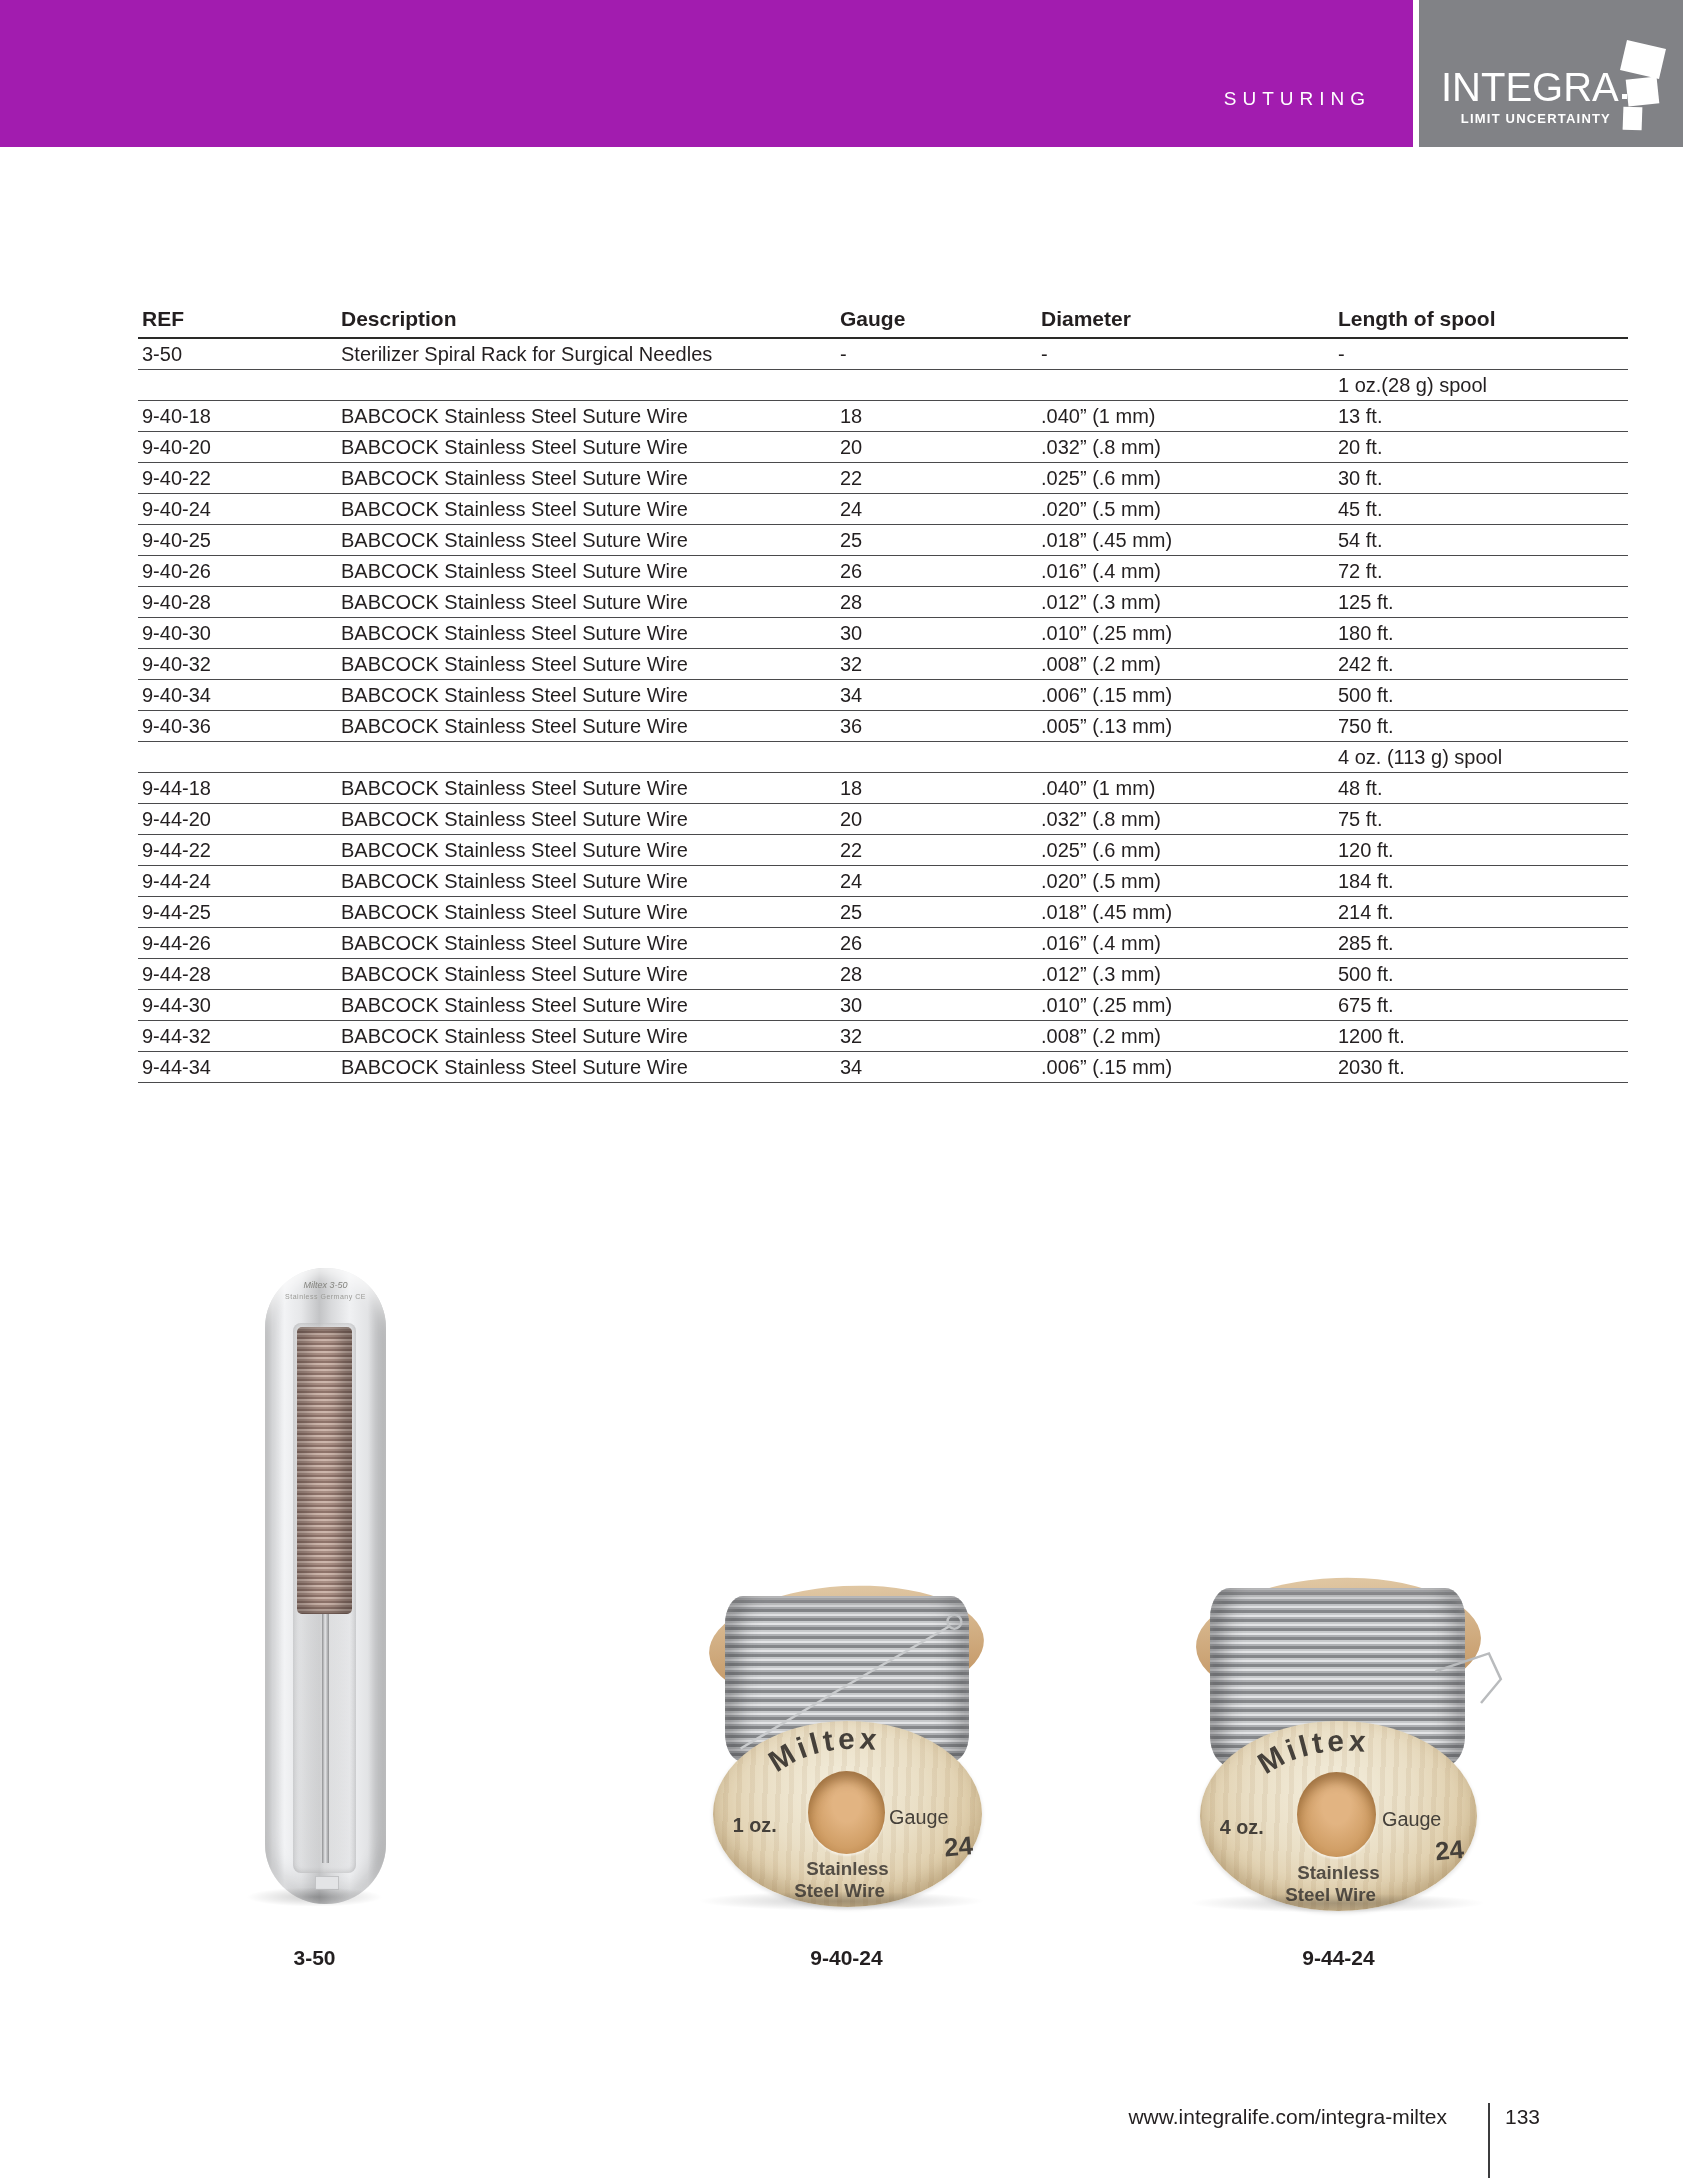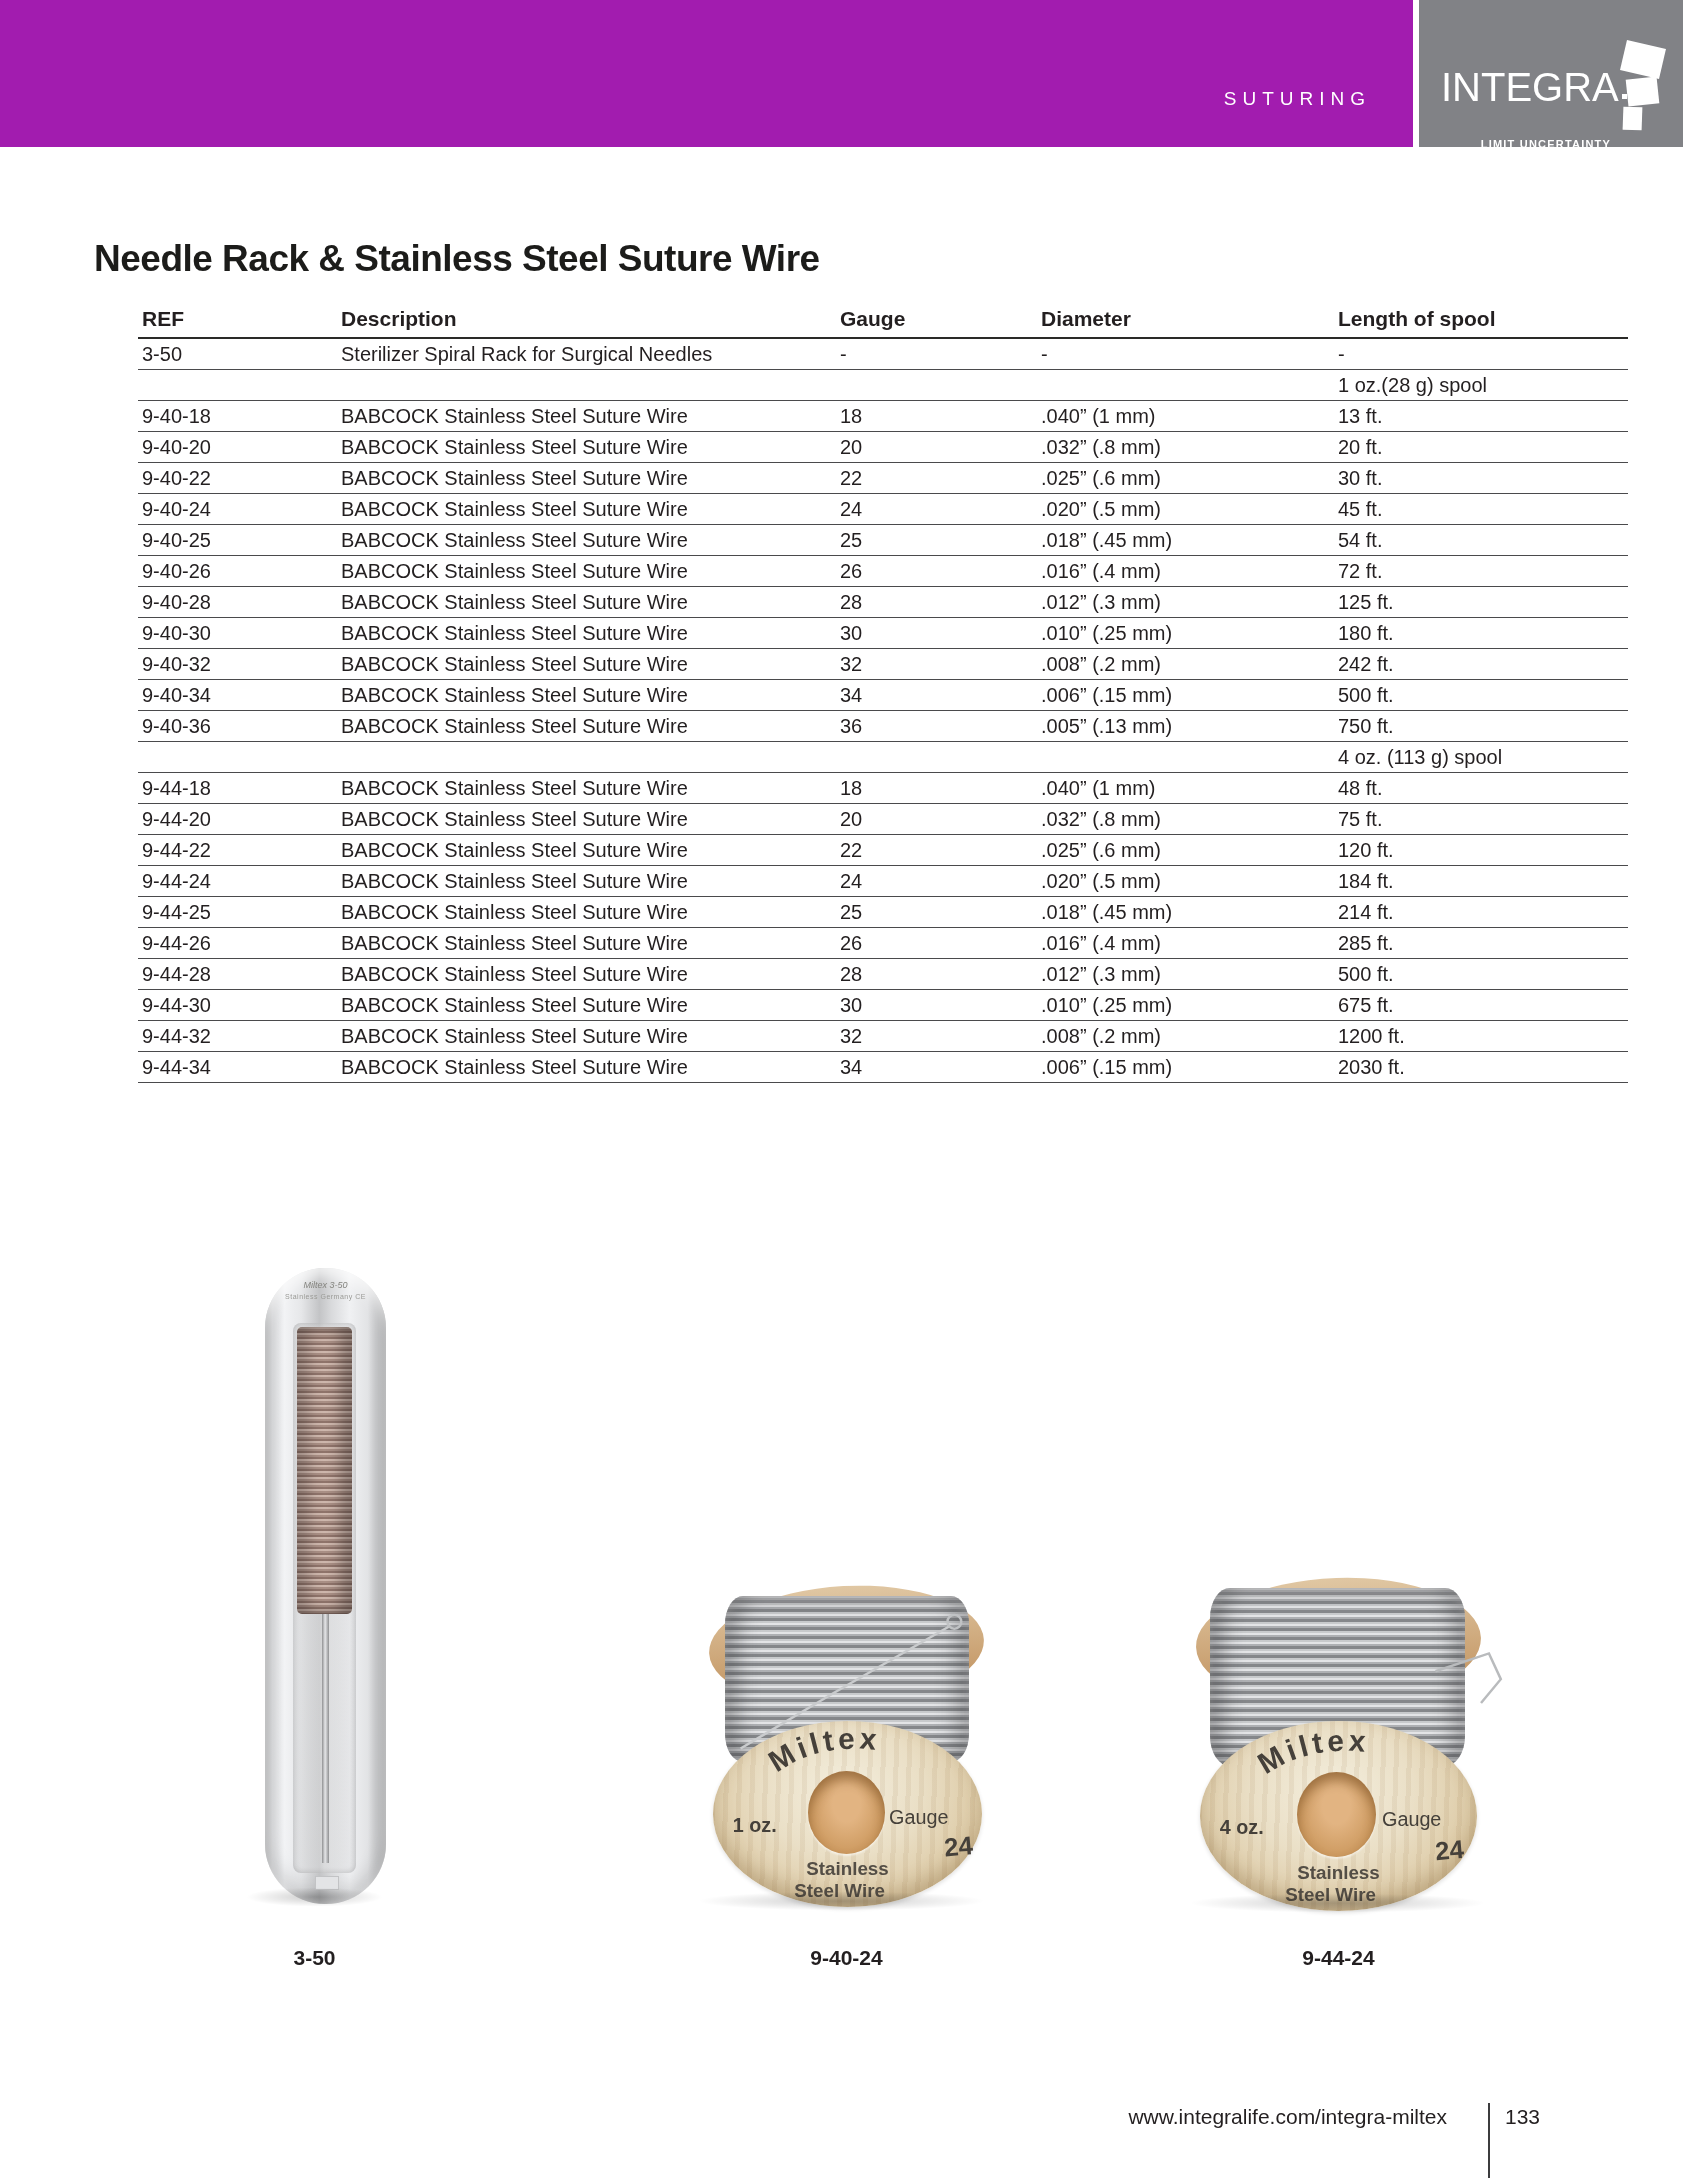--- a/index.html
+++ b/index.html
@@ -14,21 +14,21 @@
     letter-spacing:6px;font-weight:400;
   }
   .gray-box{position:absolute;left:1419px;top:0;width:316px;height:147px;background:#818286;}
   .integra-text{
     position:absolute;left:22px;top:65px;color:#fff;font-size:40px;font-weight:500;
     letter-spacing:0px;white-space:nowrap;
   }
   .reg-dot{display:inline-block;width:5px;height:5px;background:#fff;margin-left:3px;margin-bottom:2px;}
   .tagline{
     position:absolute;left:22px;top:111px;width:170px;text-align:right;color:#fff;
-    font-size:11px;font-weight:700;letter-spacing:1.2px;white-space:nowrap;margin-top:27px;
+    font-size:13px;font-weight:700;letter-spacing:1.2px;white-space:nowrap;
   }
   .logo-blocks{position:absolute;left:196px;top:44px;width:59px;}
   .logo-blocks div{background:#fff;}
   .lb1{width:40px;height:31px;transform:rotate(13deg);margin-left:8px;}
   .lb2{width:31px;height:27px;transform:rotate(-6deg);margin-left:12px;margin-top:3px;}
   .lb3{width:19px;height:23px;transform:rotate(2deg);margin-left:8px;margin-top:2px;}
 
   
   .page-title{
     position:absolute;left:94px;top:238px;font-size:37px;font-weight:700;
@@ -145,21 +145,20 @@
   <div class="gray-box">
     <div class="integra-text"><span>INTEGRA</span><span class="reg-dot"></span></div>
     <div class="tagline">LIMIT UNCERTAINTY</div>
     <div class="logo-blocks">
       <div class="lb1"></div>
         <div class="lb2"></div>
         <div class="lb3"></div>
     </div>
   </div>
 
-  <div class="page-title">Needle Rack &amp; Stainless Steel Suture Wire</div>
 
   <div class="ptable">
     <div class="thead">
       <div class="th c1">REF</div>
       <div class="th c2">Description</div>
       <div class="th c3">Gauge</div>
       <div class="th c4">Diameter</div>
       <div class="th c5">Length of spool</div>
     </div>
     <div class="tbody">

